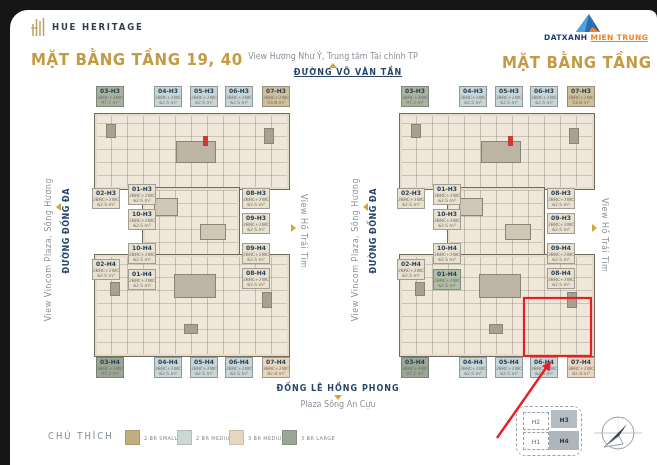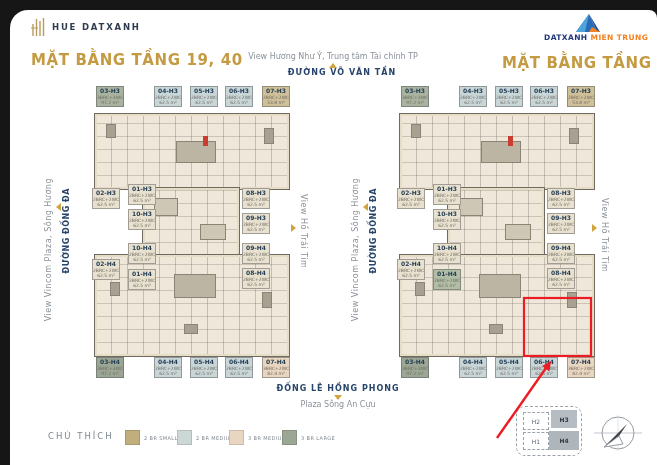--- a/index.html
+++ b/index.html
@@ -8,28 +8,28 @@
   .card{position:absolute;left:10px;top:10px;right:0;bottom:0;background:#ffffff;border-radius:18px 8px 0 0;}
 
   
   .brand{left:31px;top:17px;display:flex;align-items:center;gap:6px;}
   .brand-name{font-size:8.5px;font-weight:bold;color:#303c4e;letter-spacing:1.8px;}
   .title{font-weight:bold;color:#c49a42;letter-spacing:0.6px;font-size:15px;white-space:nowrap;}
   .title-left{left:31px;top:51px;}
   .title-right{left:502px;top:54px;}
   .dev{left:544px;top:13px;width:88px;text-align:center;}
   .dev-name{font-size:7.5px;font-weight:bold;white-space:nowrap;letter-spacing:0.4px;}
-  .dev1{color:#20377a;} .dev2{color:#f58220;}
+  .dev1{color:#20377a;} .dev2{color:#f58220;text-decoration:underline;}
 
   
   .grayv{color:#8b929a;font-size:8px;}
   .navyst{color:#27446b;font-weight:bold;font-size:8px;letter-spacing:1px;}
   .ctr{text-align:center;white-space:nowrap;}
   .top-view{left:233px;top:52px;width:200px;}
-  .top-street{left:262px;top:68px;width:160px;}
+  .top-street{left:268px;top:68px;width:160px;text-decoration:underline;}
   .bottom-street{left:258px;top:384px;width:160px;}
   .bottom-view{left:268px;top:400px;width:140px;}
   .vtext{white-space:nowrap;letter-spacing:0.5px;}
   .v-up{writing-mode:vertical-rl;transform:rotate(180deg);}
   .v-dn{writing-mode:vertical-rl;}
 
   .tri{width:0;height:0;border-style:solid;border-color:transparent;}
   .tri-up{border-width:0 4px 5px 4px;border-bottom-color:#d2a43e;}
   .tri-down{border-width:5px 4px 0 4px;border-top-color:#d2a43e;}
   .tri-left{border-width:4px 5px 4px 0;border-right-color:#d2a43e;}
@@ -83,21 +83,21 @@
 <div class="abs brand">
   <svg width="15" height="20" viewBox="0 0 15 20">
     <g stroke="#b79b5c" stroke-width="1.4" fill="none">
       <line x1="2" y1="19" x2="2" y2="7"></line>
       <line x1="5.5" y1="19" x2="5.5" y2="2"></line>
       <line x1="9" y1="19" x2="9" y2="4"></line>
       <line x1="12.5" y1="19" x2="12.5" y2="1"></line>
       <line x1="0" y1="11" x2="7" y2="11" stroke-width="1"></line>
     </g>
   </svg>
-  <span class="brand-name">HUE DATXANH</span>
+  <span class="brand-name">HUE HERITAGE</span>
 </div>
 <div class="abs title title-left">MẶT BẰNG TẦNG 19, 40</div>
 
 <div class="abs dev">
   <svg width="26" height="20" viewBox="0 0 26 20" style="margin:0 auto">
     <polygon points="1,19 14,1 22,19" fill="#2a6bb5"></polygon>
     <polygon points="14,1 22,19 25,19" fill="#1d4f9e"></polygon>
     <polygon points="1,19 14,1 10,19" fill="#4fa3dd"></polygon>
     <polygon points="17,14 25,19 14,19" fill="#f58220"></polygon>
   </svg>

